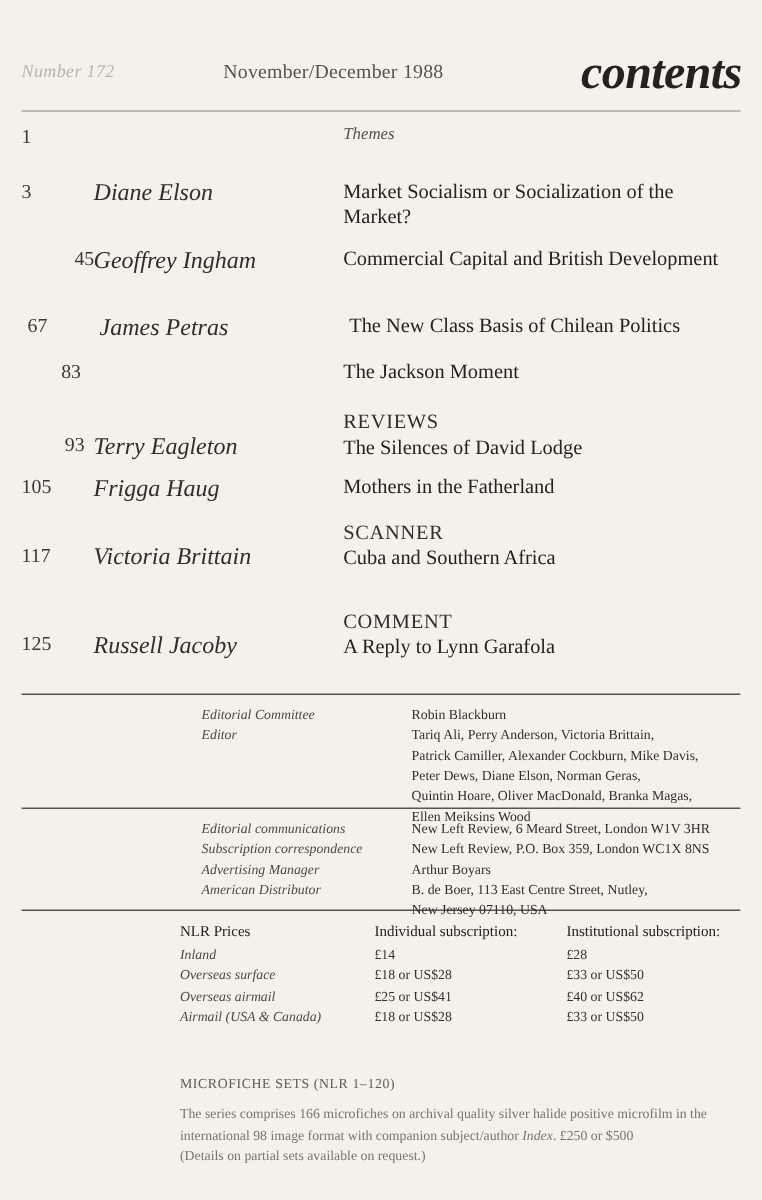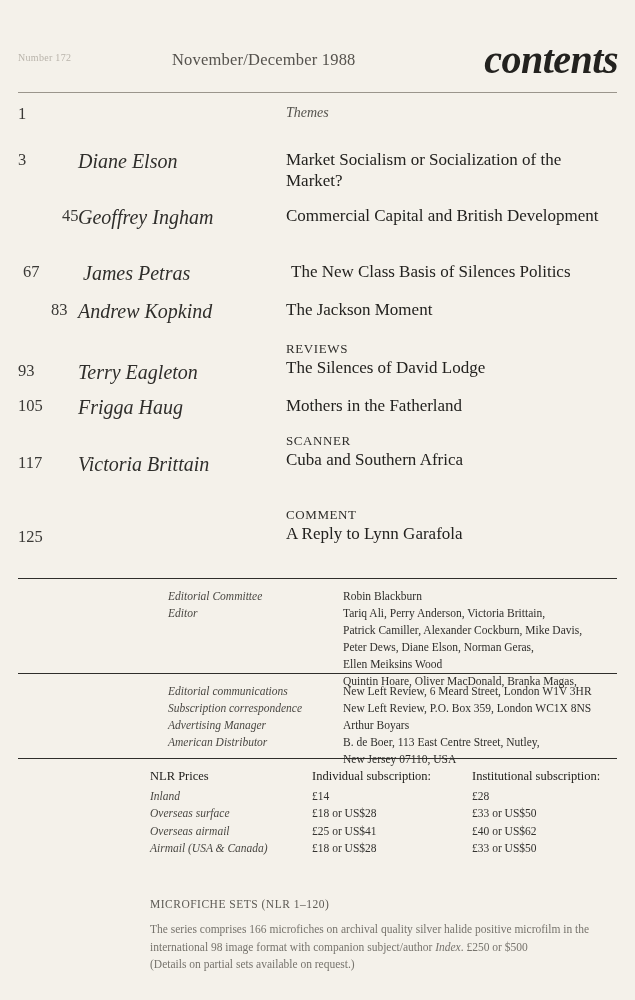--- a/index.html
+++ b/index.html
@@ -25,27 +25,28 @@
 
   
   .masthead {
     position: absolute;
     left: 18px; top: 44px;
     width: 600px; height: 42px;
   }
   .issue-number {
     position: absolute;
     left: 0; top: 8px;
-    font-size: 10px;
+    font-size: 15px;
     letter-spacing: .3px;
     color: #b9b4ab;
+    font-style: italic;
   }
   .issue-date {
     position: absolute;
-    left: 154px; top: 6px;
+    left: 168px; top: 6px;
     font-size: 16.5px;
     letter-spacing: .2px;
     color: #55524d;
   }
   .wordmark {
     position: absolute;
     right: 0; top: -8px;
     font-family: "Liberation Serif", serif;
     font-style: italic;
     font-weight: bold;
@@ -93,21 +94,21 @@
     font-size: 20px;
     color: #2f2e2b;
   }
   .toc-titleblock {
     position: absolute;
     left: 268px; top: 0;
     width: 330px;
   }
   .toc-section {
     display: block;
-    font-size: 13px;
+    font-size: 17px;
     letter-spacing: .6px;
     color: #2f2e2b;
     line-height: 1.15;
     margin-bottom: 1px;
   }
   .toc-title {
     display: block;
     font-size: 17px;
     line-height: 1.22;
     color: #23221f;
@@ -231,32 +232,31 @@
         <div class="toc-page" style="top: 0px; margin-left: 44px;">45</div>
         <div class="toc-author" style="top: 0px;">Geoffrey Ingham</div>
         <div class="toc-titleblock">
           <span class="toc-title">Commercial Capital and British Development</span>
         </div>
       </div>
       <div class="toc-row" style="position: absolute; left: 5px; top: 158px; width: 600px;">
         <div class="toc-page" style="top: 0px;">67</div>
         <div class="toc-author" style="top: 0px;">James Petras</div>
         <div class="toc-titleblock">
-          <span class="toc-title">The New Class Basis of Silences Politics</span>
+          <span class="toc-title">The New Class Basis of Chilean Politics</span>
         </div>
       </div>
       <div class="toc-row" style="position: absolute; left: 0px; top: 196px; width: 600px;">
         <div class="toc-page" style="top: 0px; margin-left: 33px;">83</div>
-        <div class="toc-author" style="top: 0px;">Andrew Kopkind</div>
         <div class="toc-titleblock">
           <span class="toc-title">The Jackson Moment</span>
         </div>
       </div>
       <div class="toc-row" style="position: absolute; left: 0px; top: 238px; width: 600px;">
-        <div class="toc-page" style="top: 19px;">93</div>
+        <div class="toc-page" style="top: 19px; margin-left: 36px;">93</div>
         <div class="toc-author" style="top: 19px;">Terry Eagleton</div>
         <div class="toc-titleblock">
           <span class="toc-section">REVIEWS</span>
           <span class="toc-title">The Silences of David Lodge</span>
         </div>
       </div>
       <div class="toc-row" style="position: absolute; left: 0px; top: 292px; width: 600px;">
         <div class="toc-page" style="top: 0px;">105</div>
         <div class="toc-author" style="top: 0px;">Frigga Haug</div>
         <div class="toc-titleblock">
@@ -266,42 +266,43 @@
       <div class="toc-row" style="position: absolute; left: 0px; top: 330px; width: 600px;">
         <div class="toc-page" style="top: 19px;">117</div>
         <div class="toc-author" style="top: 19px;">Victoria Brittain</div>
         <div class="toc-titleblock">
           <span class="toc-section">SCANNER</span>
           <span class="toc-title">Cuba and Southern Africa</span>
         </div>
       </div>
       <div class="toc-row" style="position: absolute; left: 0px; top: 404px; width: 600px;">
         <div class="toc-page" style="top: 19px;">125</div>
+        <div class="toc-author" style="top: 19px;">Russell Jacoby</div>
         <div class="toc-titleblock">
           <span class="toc-section">COMMENT</span>
           <span class="toc-title">A Reply to Lynn Garafola</span>
         </div>
       </div>
     </div>
 
   <div class="rule r-mid1"></div>
 
   <div class="colophon masthead-block">
     <div class="col-label">
       <div>Editorial Committee</div>
       <div>Editor</div>
     </div>
     <div class="col-value">
       <div>Robin Blackburn</div>
       <div id="committee-root">
           <div>Tariq Ali, Perry Anderson, Victoria Brittain,</div>
           <div>Patrick Camiller, Alexander Cockburn, Mike Davis,</div>
           <div>Peter Dews, Diane Elson, Norman Geras,</div>
+          <div>Quintin Hoare, Oliver MacDonald, Branka Magas,</div>
           <div>Ellen Meiksins Wood</div>
-          <div>Quintin Hoare, Oliver MacDonald, Branka Magas,</div>
         </div>
     </div>
   </div>
 
   <div class="rule r-mid2"></div>
 
   <div class="colophon address-block">
     <div class="col-label" id="address-labels">
         <div>Editorial communications</div>
         <div>Subscription correspondence</div>

